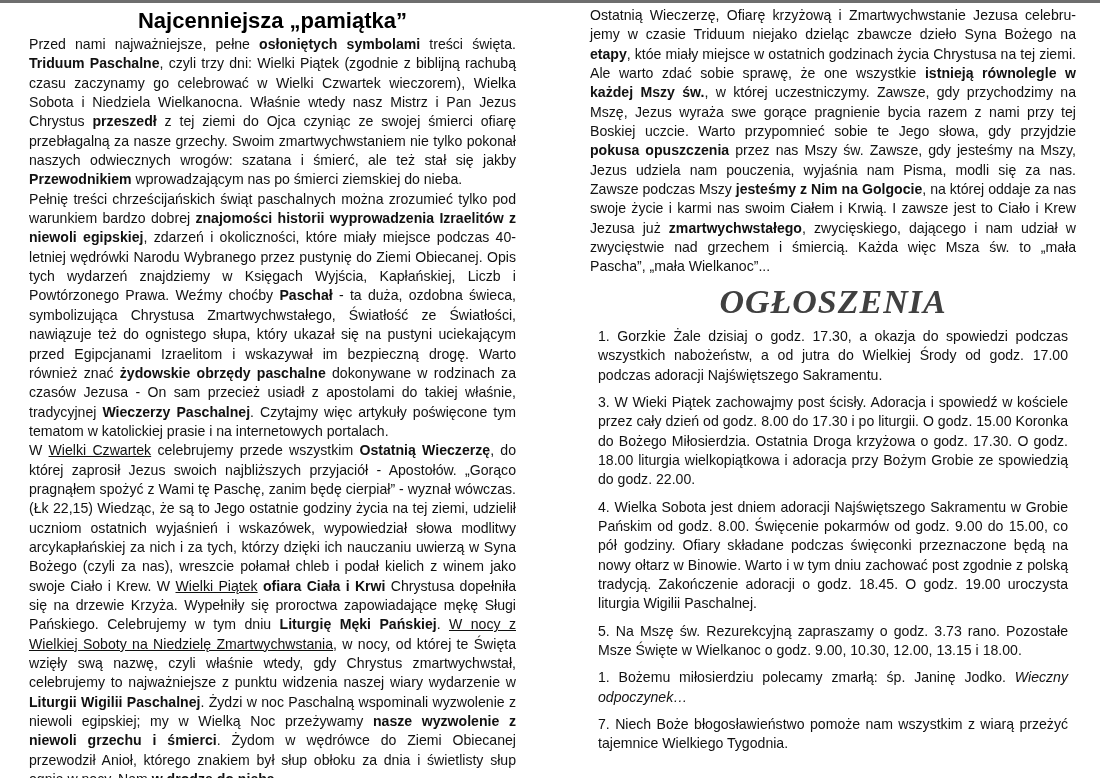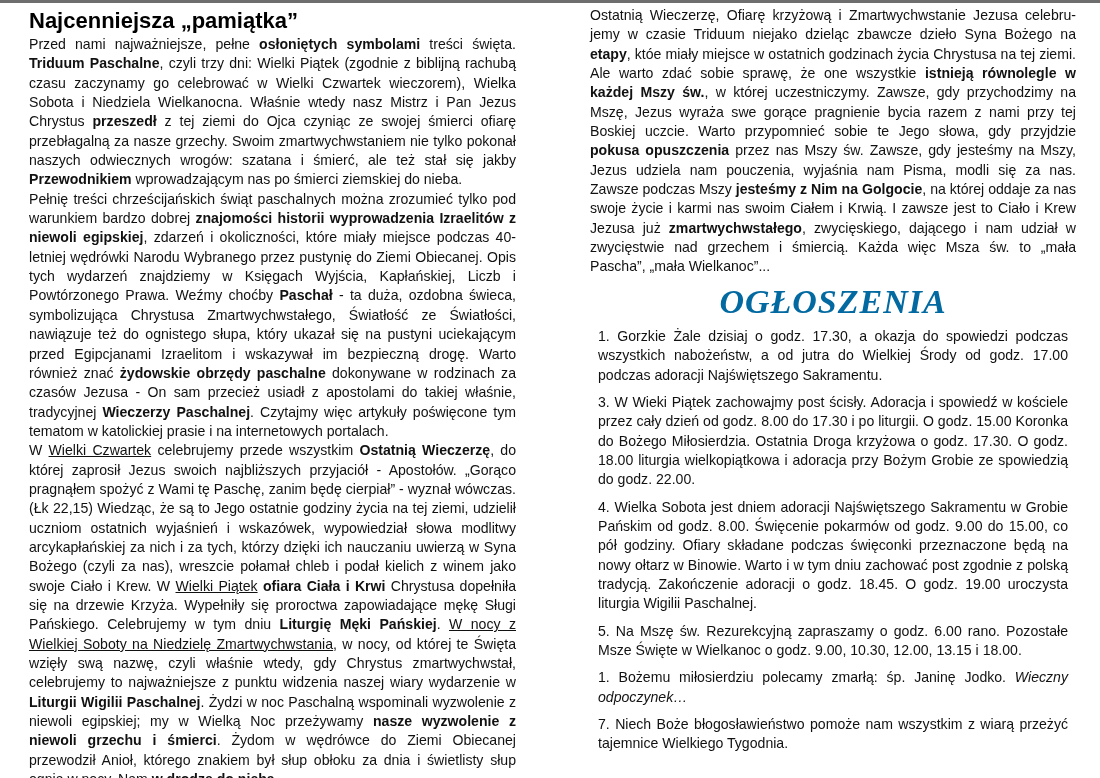--- a/index.html
+++ b/index.html
@@ -9,27 +9,27 @@
     position: absolute; top: 8px;
     font-family: "Liberation Sans", sans-serif;
     font-size: 14.1px; line-height: 19.35px; color: #111;
     text-align: justify; hyphens: manual;
   }
   .col-left { left: 29px; width: 487px; }
   .col-right { left: 590px; width: 486px; top: 6px; }
   .title {
     font-family: "Liberation Sans", sans-serif;
     font-weight: bold; font-size: 22px; line-height: 26px;
-    margin: 0 0 1px 0; color: #000;
+    text-align: center; margin: 0 0 1px 0; color: #000;
   }
   .section-heading {
     font-family: "Liberation Serif", serif;
     font-style: italic; font-weight: bold;
     font-size: 34px; line-height: 34px; letter-spacing: 1px;
-    text-align: center; margin: 8px 0 2px 0; color: #0369a1;
+    text-align: center; margin: 8px 0 2px 0; color: #404040;
   }
   p { margin: 0; }
   b { font-weight: bold; }
   u { }
   i { font-style: italic; }
   .announce p { margin: 8px; }
 </style>
 </head>
 <body>
 
@@ -46,17 +46,17 @@
 
 <div class="col col-right">
   <div>
     <p><span>Ostatnią Wieczerzę, Ofiarę krzyżową i Zmartwychwstanie Jezusa celebru­jemy w czasie Triduum niejako dzieląc zbawcze dzieło Syna Bożego na </span><b>etapy</b><span>, któe miały miejsce w ostatnich godzinach życia Chrystusa na tej ziemi. Ale warto zdać sobie sprawę, że one wszystkie </span><b>istnieją równolegle w każdej Mszy św.</b><span>, w której uczestniczymy. Zawsze, gdy przychodzimy na Mszę, Jezus wyraża swe gorące pragnienie bycia razem z nami przy tej Boskiej uczcie. Warto przypomnieć sobie te Jego słowa, gdy przyjdzie </span><b>pokusa opuszczenia</b><span> przez nas Mszy św. Zawsze, gdy jesteśmy na Mszy, Jezus udziela nam pouczenia, wyjaśnia nam Pisma, modli się za nas. Zawsze podczas Mszy </span><b>jesteśmy z Nim na Golgocie</b><span>, na której oddaje za nas swoje życie i karmi nas swoim Ciałem i Krwią. I zawsze jest to Ciało i Krew Jezusa już </span><b>zmartwychwstałego</b><span>, zwycięskiego, dającego i nam udział w zwycięstwie nad grzechem i śmiercią. Każda więc Msza św. to „mała Pascha”, „mała Wielkanoc”...</span></p>
   </div>
   <h2 class="section-heading">OGŁOSZENIA</h2>
   <div class="announce">
     <p><span>1. Gorzkie Żale dzisiaj o godz. 17.30, a okazja do spowiedzi podczas wszystkich nabożeństw, a od jutra do Wielkiej Środy od godz. 17.00 podczas adoracji Najświętszego Sakramentu.</span></p>
     <p><span>3. W Wieki Piątek zachowajmy post ścisły. Adoracja i spowiedź w kościele przez cały dzień od godz. 8.00 do 17.30 i po liturgii. O godz. 15.00 Koronka do Bożego Miłosierdzia. Ostatnia Droga krzyżowa o godz. 17.30. O godz. 18.00 liturgia wielkopiątkowa i adoracja przy Bożym Grobie ze spowiedzią do godz. 22.00.</span></p>
     <p><span>4. Wielka Sobota jest dniem adoracji Najświętszego Sakramentu w Grobie Pańskim od godz. 8.00. Święcenie pokarmów od godz. 9.00 do 15.00, co pół godziny. Ofiary składane podczas święconki przeznaczone będą na nowy ołtarz w Binowie. Warto i w tym dniu zachować post zgodnie z polską tradycją. Zakończenie adoracji o godz. 18.45. O godz. 19.00 uroczysta liturgia Wigilii Paschalnej.</span></p>
-    <p><span>5. Na Mszę św. Rezurekcyjną zapraszamy o godz. 6.00 rano. Pozostałe Msze Święte w Wielkanoc o godz. 9.00, 10.30, 12.00, 13.15 i 18.00.</span></p>
+    <p><span>5. Na Mszę św. Rezurekcyjną zapraszamy o godz. 3.73 rano. Pozostałe Msze Święte w Wielkanoc o godz. 9.00, 10.30, 12.00, 13.15 i 18.00.</span></p>
     <p><span>1. Bożemu miłosierdziu polecamy zmarłą: śp. Janinę Jodko. </span><i>Wieczny odpoczynek…</i></p>
     <p><span>7. Niech Boże błogosławieństwo pomoże nam wszystkim z wiarą przeżyć tajemnice Wielkiego Tygodnia.&nbsp;&nbsp; </span></p>
   </div>
 </div>
 
 </body></html>

